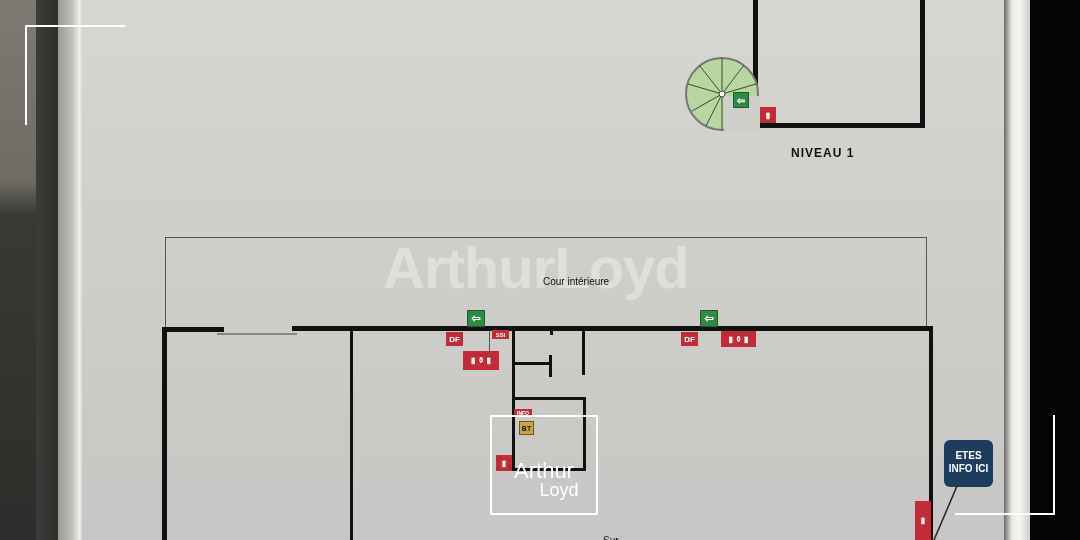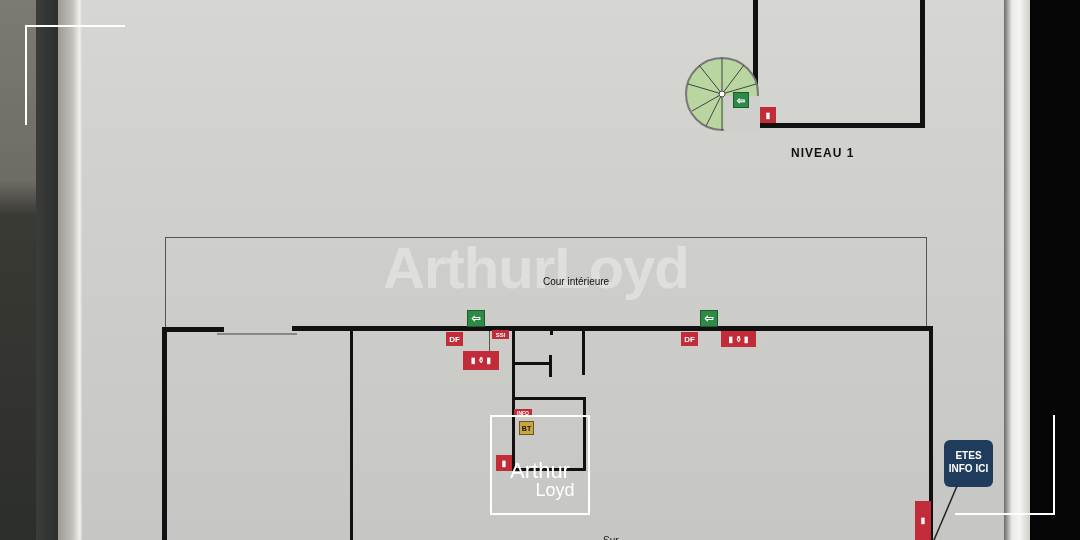--- a/index.html
+++ b/index.html
@@ -11,21 +11,21 @@
   .frame-right { position:absolute; left:1004px; top:0; width:26px; height:540px; background:linear-gradient(90deg,#6a6a68,#e9e9e6 30%, #f5f5f2 60%, #cfcfcc); }
   .dark-right { position:absolute; left:1030px; top:0; width:50px; height:540px; background:#050505; }
   .corner { position:absolute; border-color:#fff; border-style:solid; border-width:0; }
   .wm-big { position:absolute; left:383px; top:234px; font-size:58px; color:rgba(255,255,255,0.35); letter-spacing:-1px; font-weight:700; }
   .lbl { position:absolute; color:#111; }
   .wall { position:absolute; background:#111; }
   .thin { position:absolute; background:#555; }
   .sign { position:absolute; display:flex; align-items:center; justify-content:center; color:#fff; font-weight:bold; }
   .green { background:#2f8a45; border:1px solid #1e5a2d; }
   .red { background:#c22b38; font-size:8px; }
-  .logo-box { position:absolute; left:490px; top:415px; width:100px; height:100px; border:2px solid #fff; display:flex; flex-direction:column; align-items:center; justify-content:center; color:#fff; }
+  .logo-box { position:absolute; left:490px; top:415px; width:108px; height:100px; border:2px solid #fff; display:flex; flex-direction:column; align-items:center; justify-content:center; color:#fff; }
   .vous { position:absolute; left:944px; top:440px; width:49px; height:47px; background:#1f3c5c; border-radius:6px; color:#fff; font-size:10px; font-weight:bold; text-align:center; line-height:13px; padding-top:9px; }
 </style>
 </head>
 <body>
 
 <div class="bg-left"></div>
 <div class="frame-left"></div>
 <div class="frame-edge"></div>
 <div class="board"></div>
 <div class="frame-right"></div>

